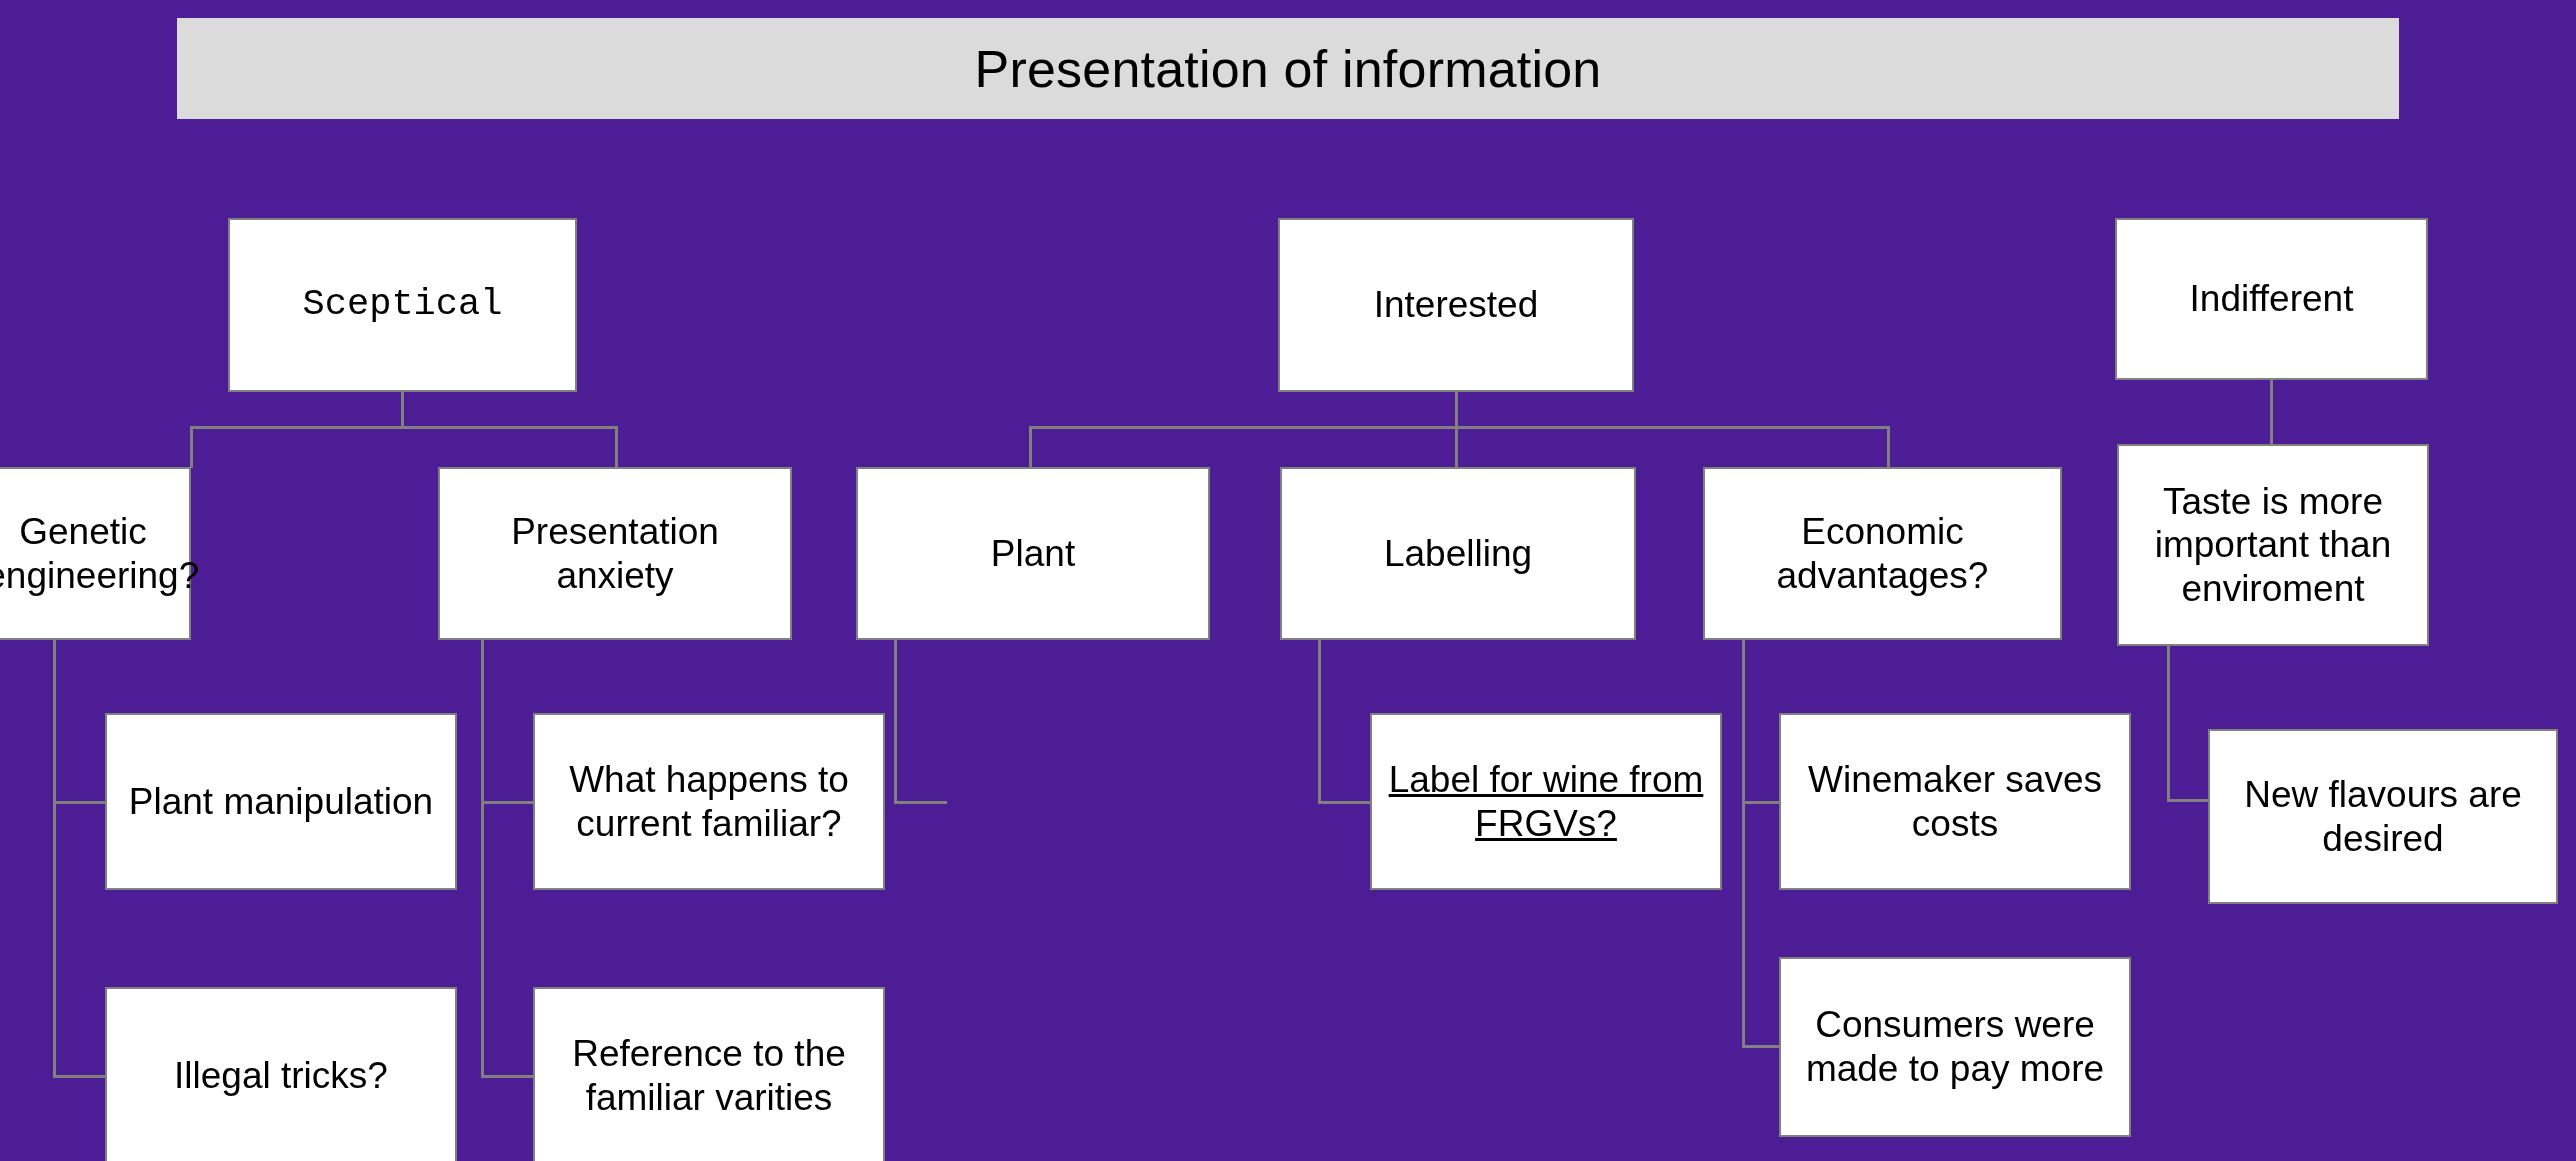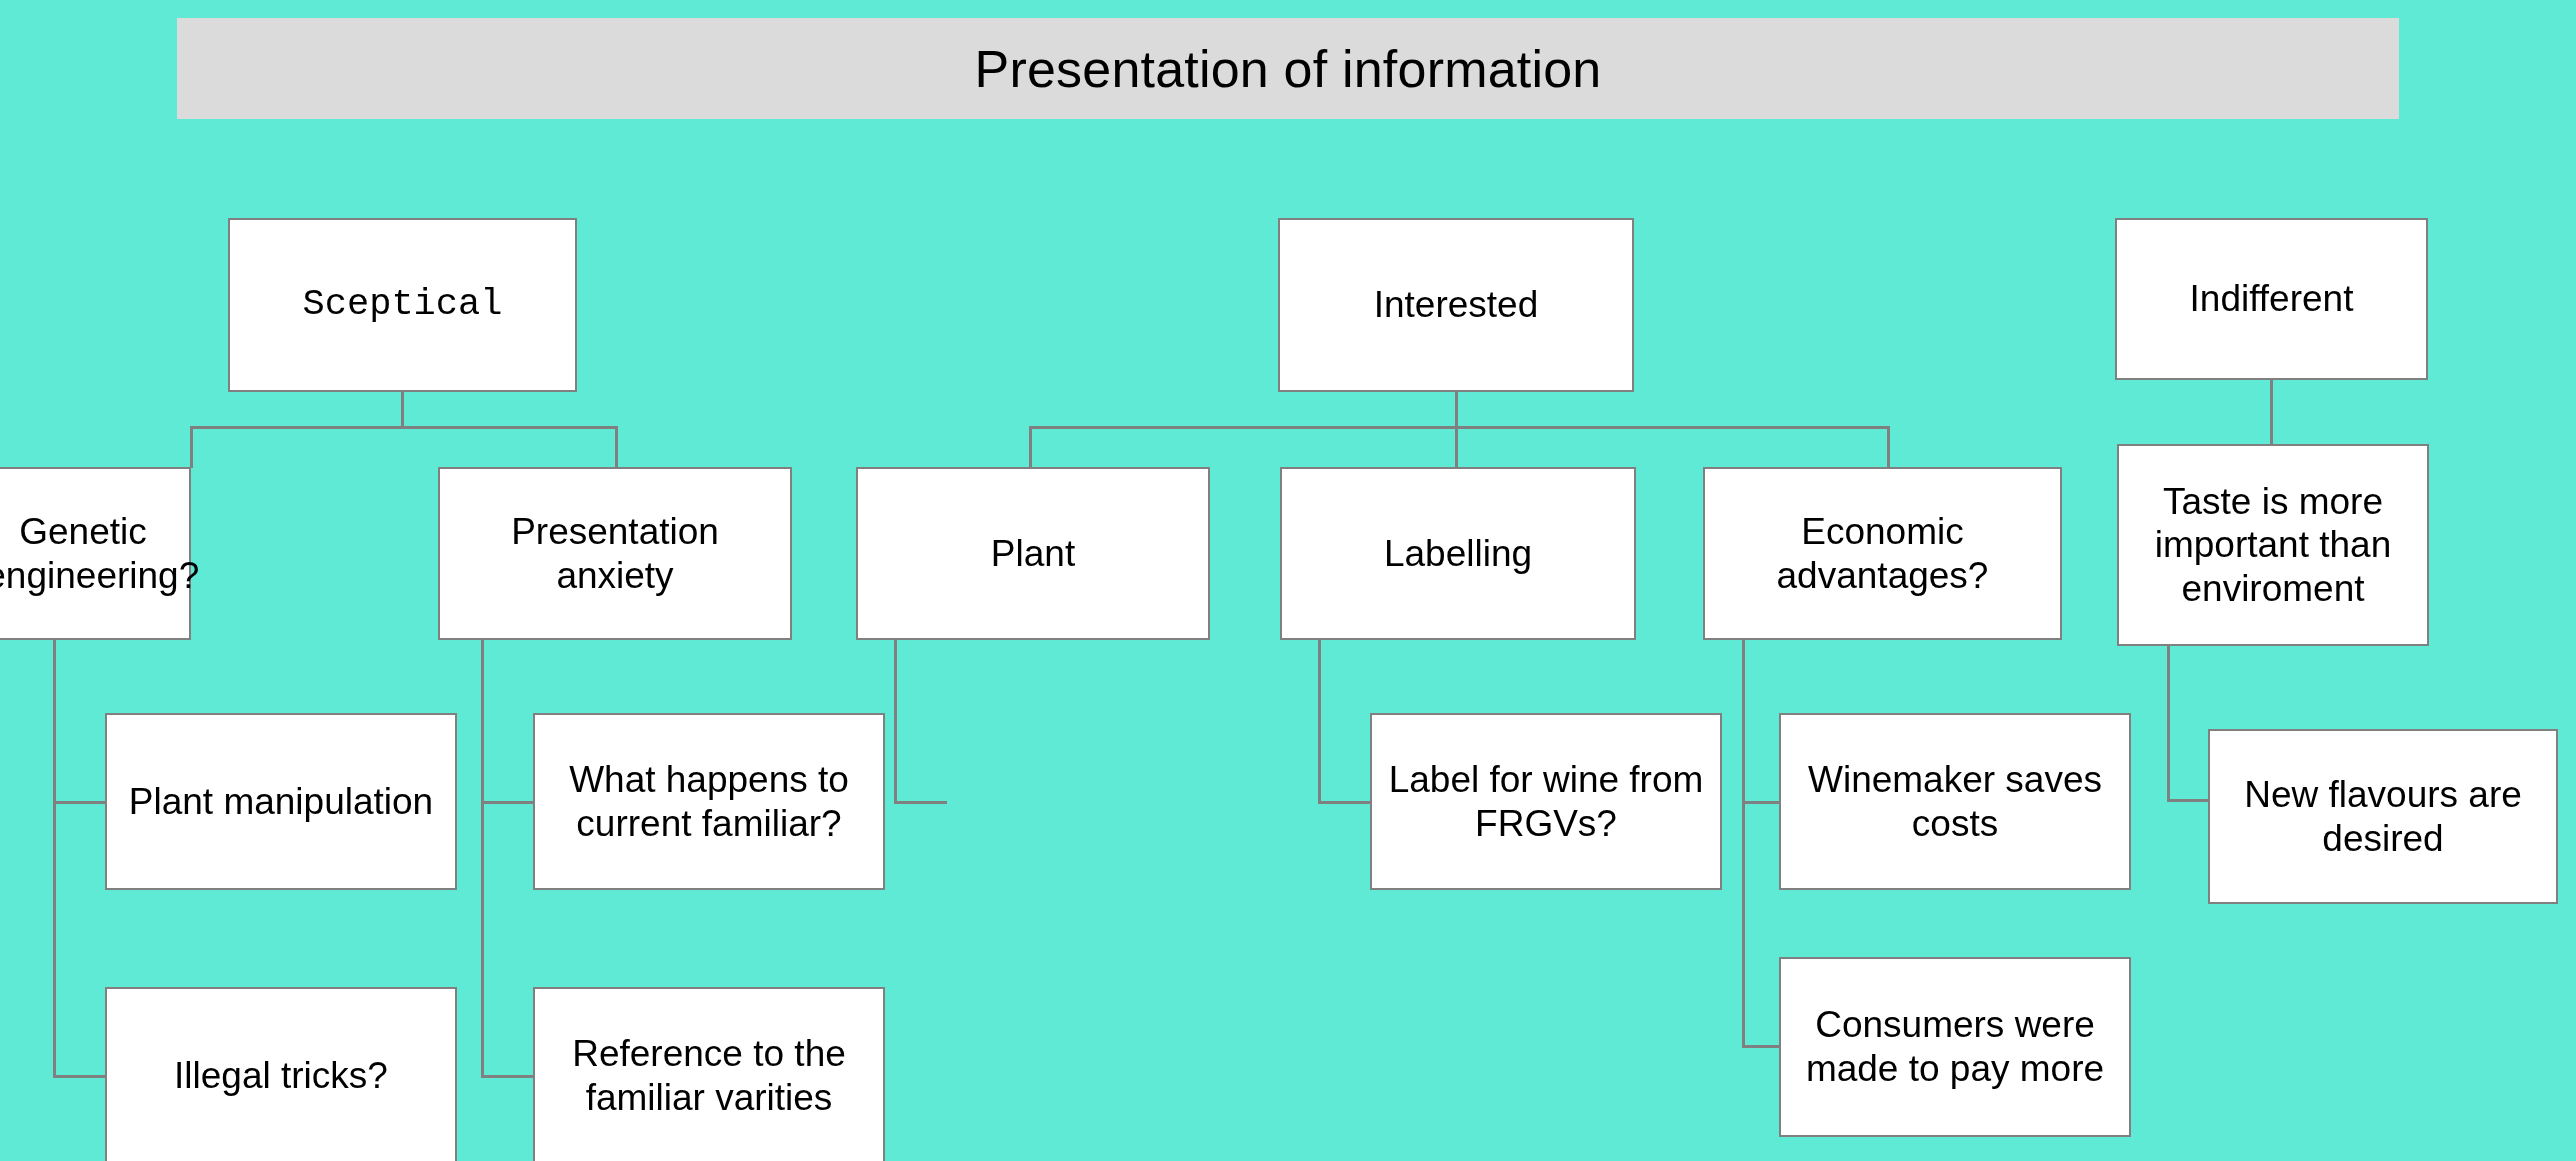--- a/index.html
+++ b/index.html
@@ -5,21 +5,21 @@
 <style>
   html, body {
     margin: 0;
     padding: 0;
     background: #ffffff;
   }
   #canvas {
     position: relative;
     width: 2576px;
     height: 1162px;
-    background: #5eead4;
+    background: #4c1d95;
     font-family: "Liberation Sans", sans-serif;
     overflow: hidden;
   }
   .title-banner {
     position: absolute;
     left: 177px;
     top: 18.3px;
     width: 2222px;
     height: 101px;
     background: #dbdbdb;
@@ -158,21 +158,21 @@
 
   <div class="node" style="left:533px; top:713px; width:352px; height:177px;">
     <span class="label">What happens to current familiar?</span>
   </div>
 
   <div class="node" style="left:533px; top:987px; width:352px; height:177px;">
     <span class="label">Reference to the familiar varities</span>
   </div>
 
 
-  <div class="node" style="left:1370px; top:713px; width:352px; height:177px;">
+  <div class="node" style="left:1370px; top:713px; width:352px; height:177px;text-decoration:underline;">
     <span class="label">Label for wine from FRGVs?</span>
   </div>
 
   <div class="node" style="left:1779px; top:713px; width:352px; height:177px;">
     <span class="label">Winemaker saves costs</span>
   </div>
 
   <div class="node" style="left:1779px; top:957px; width:352px; height:180px;">
     <span class="label">Consumers were made to pay more</span>
   </div>

